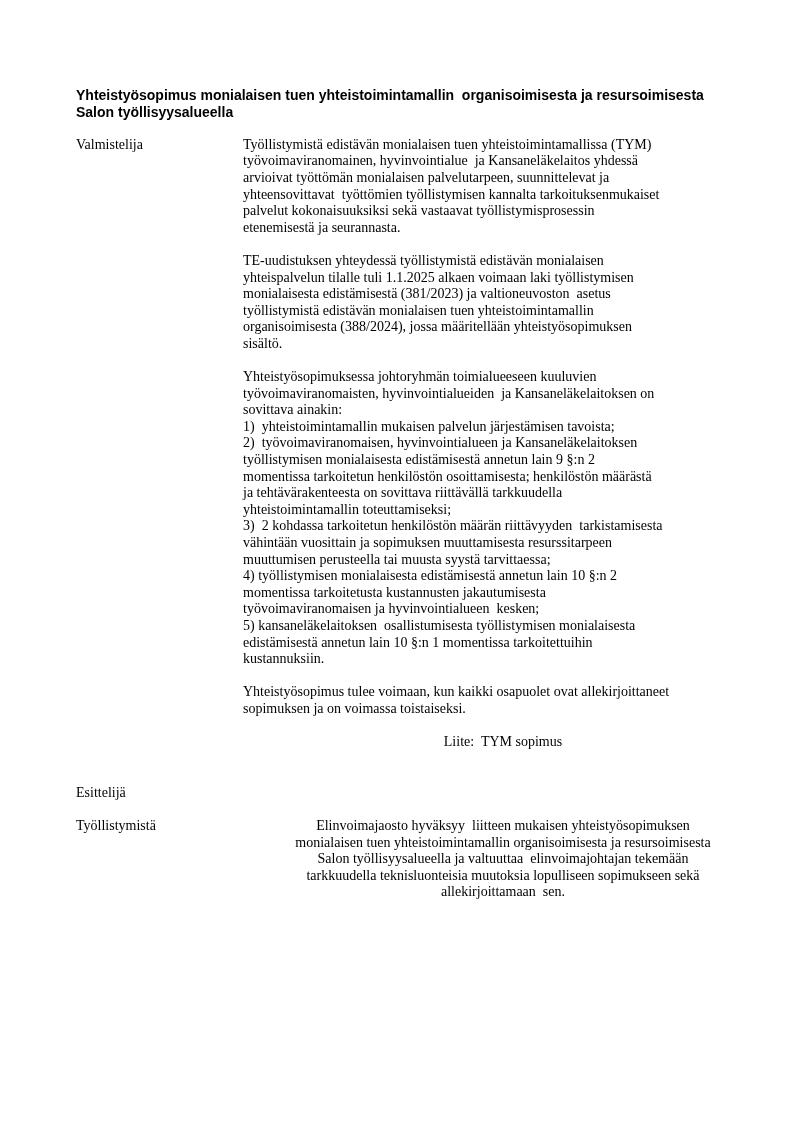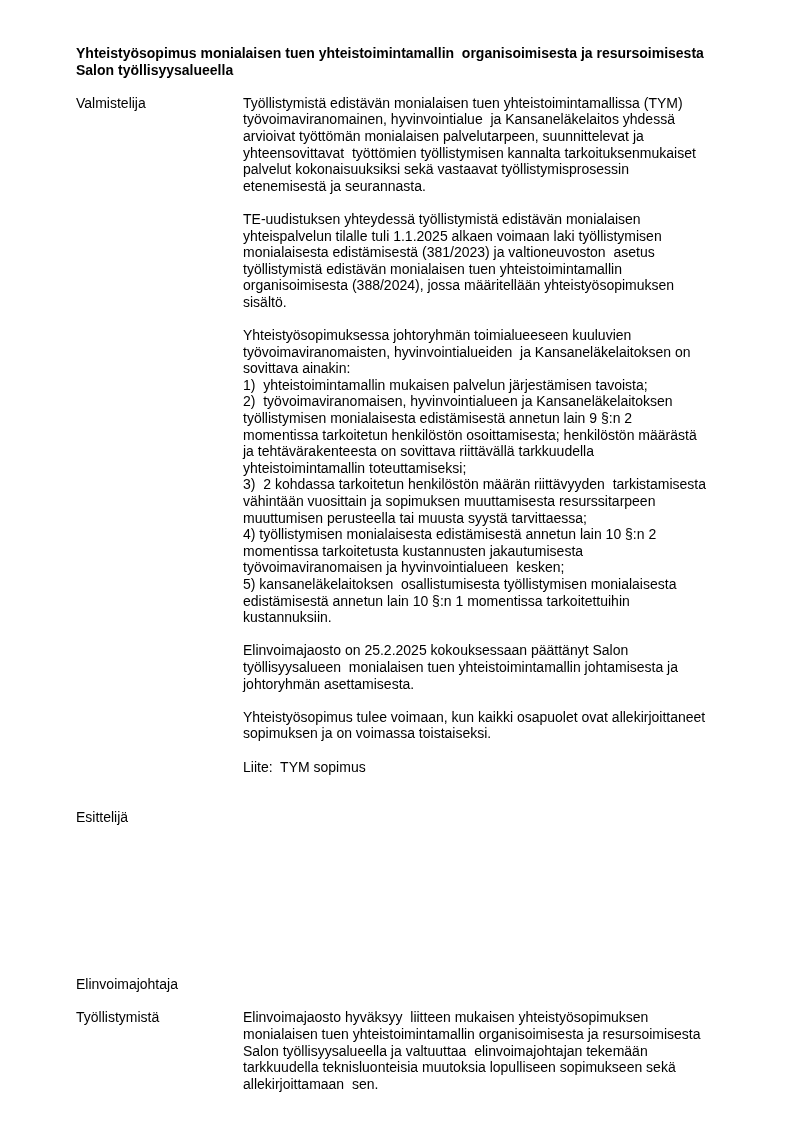--- a/index.html
+++ b/index.html
@@ -10,58 +10,59 @@
   .page {
     position: relative;
     width: 794px;
     height: 1122px;
     background: #ffffff;
     color: #000000;
     font-family: "Liberation Sans", "DejaVu Sans", sans-serif;
     font-size: 14px;
     line-height: 16.6px;
     box-sizing: border-box;
-    padding: 45px 20px 20px 76px;
+    padding: 87px 20px 20px 76px;
     overflow: hidden;
   }
   .pre {
     white-space: pre-wrap;
   }
   .title {
     font-size: 14px;
     font-weight: bold;
     margin: 0 0 16.6px 0;
   }
   .meta {
     margin: 0 0 34px 0;
   }
   .section {
     display: flex;
     align-items: flex-start;
+    font-family: Liberation Serif, serif;
   }
   .section + .section {
     margin-top: 16.6px;
   }
   .section.gap-large {
     margin-top: 34px;
-    flex-direction: column;
   }
   .label-col {
     width: 167px;
     flex: 0 0 167px;
   }
   .content-col {
     flex: 1 1 auto;
     max-width: 520px;
   }
   .content-col p {
     margin: 0 0 16.6px 0;
   }
   .content-col p:last-child {
     margin-bottom: 0;
+    text-align: center;
   }
 </style>
 </head>
 <body>
 
 <div class="page">
 
   <h1 class="title pre">Yhteistyösopimus monialaisen tuen yhteistoimintamallin  organisoimisesta ja resursoimisesta
 Salon työllisyysalueella</h1>
 
@@ -92,34 +93,28 @@
 yhteistoimintamallin toteuttamiseksi;
 3)  2 kohdassa tarkoitetun henkilöstön määrän riittävyyden  tarkistamisesta
 vähintään vuosittain ja sopimuksen muuttamisesta resurssitarpeen
 muuttumisen perusteella tai muusta syystä tarvittaessa;
 4) työllistymisen monialaisesta edistämisestä annetun lain 10 §:n 2
 momentissa tarkoitetusta kustannusten jakautumisesta
 työvoimaviranomaisen ja hyvinvointialueen  kesken;
 5) kansaneläkelaitoksen  osallistumisesta työllistymisen monialaisesta
 edistämisestä annetun lain 10 §:n 1 momentissa tarkoitettuihin
 kustannuksiin.</p>
-      <p class="pre">Elinvoimajaosto on 25.2.2025 kokouksessaan päättänyt Salon
-työllisyysalueen  monialaisen tuen yhteistoimintamallin johtamisesta ja
-johtoryhmän asettamisesta.</p>
       <p class="pre">Yhteistyösopimus tulee voimaan, kun kaikki osapuolet ovat allekirjoittaneet
 sopimuksen ja on voimassa toistaiseksi.</p>
       <p class="pre">Liite:  TYM sopimus</p>
     </div>
   </div>
 
   <div class="section gap-large">
     <div class="label-col">Esittelijä</div>
-    <div class="content-col">
-      <p class="pre">Elinvoimajohtaja</p>
-    </div>
   </div>
 
   <div class="section">
     <div class="label-col">Työllistymistä</div>
     <div class="content-col">
       <p class="pre">Elinvoimajaosto hyväksyy  liitteen mukaisen yhteistyösopimuksen
 monialaisen tuen yhteistoimintamallin organisoimisesta ja resursoimisesta
 Salon työllisyysalueella ja valtuuttaa  elinvoimajohtajan tekemään
 tarkkuudella teknisluonteisia muutoksia lopulliseen sopimukseen sekä
 allekirjoittamaan  sen.</p>

